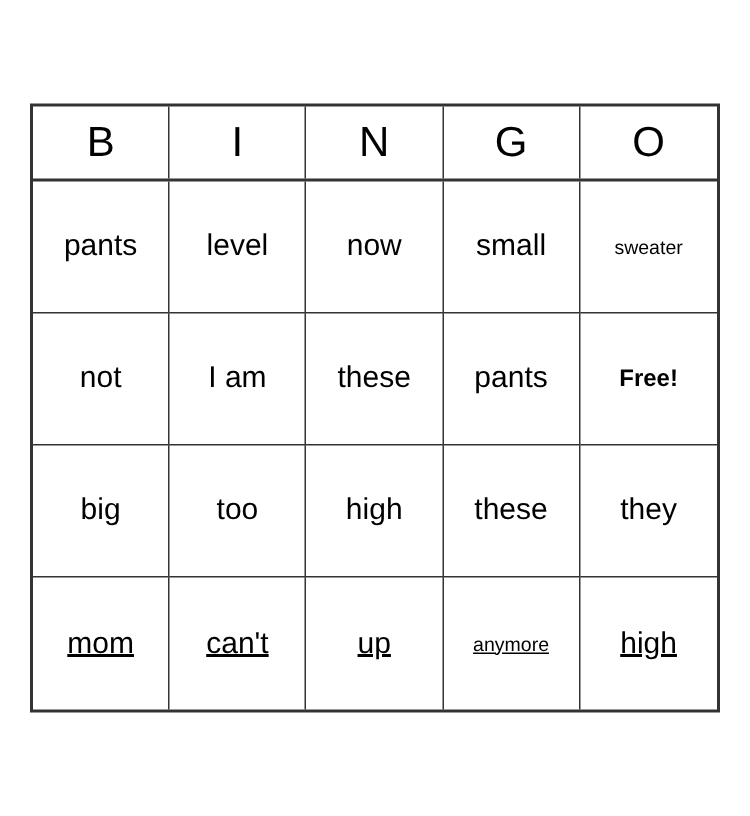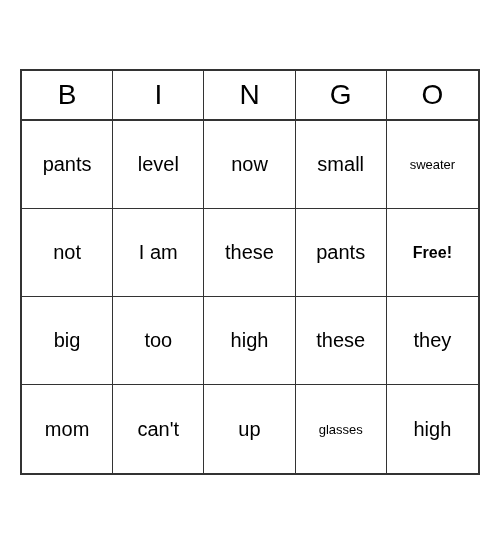--- a/index.html
+++ b/index.html
@@ -48,20 +48,21 @@
       justify-content: center;
       text-align: center;
       padding: 6px 4px;
       font-size: 20px;
     }
     .bingo-cell:nth-child(5n) {
       border-right: none;
     }
     .bingo-cell:nth-last-child(-n+5) {
       border-bottom: none;
+      text-decoration: underline;
     }
     .bingo-cell.small-text {
       font-size: 13px;
     }
     .bingo-cell.free {
       font-size: 16px;
       font-weight: bold;
       text-align: center;
     }
   </style>
@@ -88,16 +89,16 @@
       <div class="bingo-cell">pants</div>
       <div class="bingo-cell free">Free!</div>
       <div class="bingo-cell">big</div>
       <div class="bingo-cell">too</div>
       <div class="bingo-cell">high</div>
       <div class="bingo-cell">these</div>
       <div class="bingo-cell">they</div>
       <div class="bingo-cell">mom</div>
       <div class="bingo-cell">can't</div>
       <div class="bingo-cell">up</div>
-      <div class="bingo-cell small-text">glasses</div>
+      <div class="bingo-cell small-text">anymore</div>
       <div class="bingo-cell">high</div>
     </div>
 </div>
 
 </body></html>

